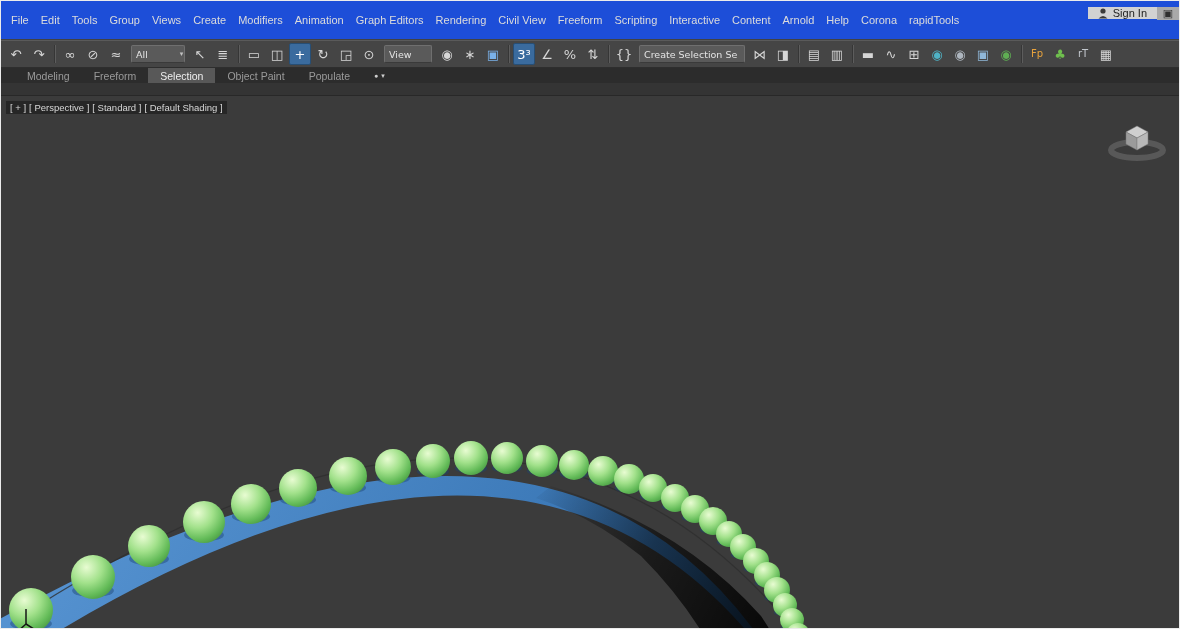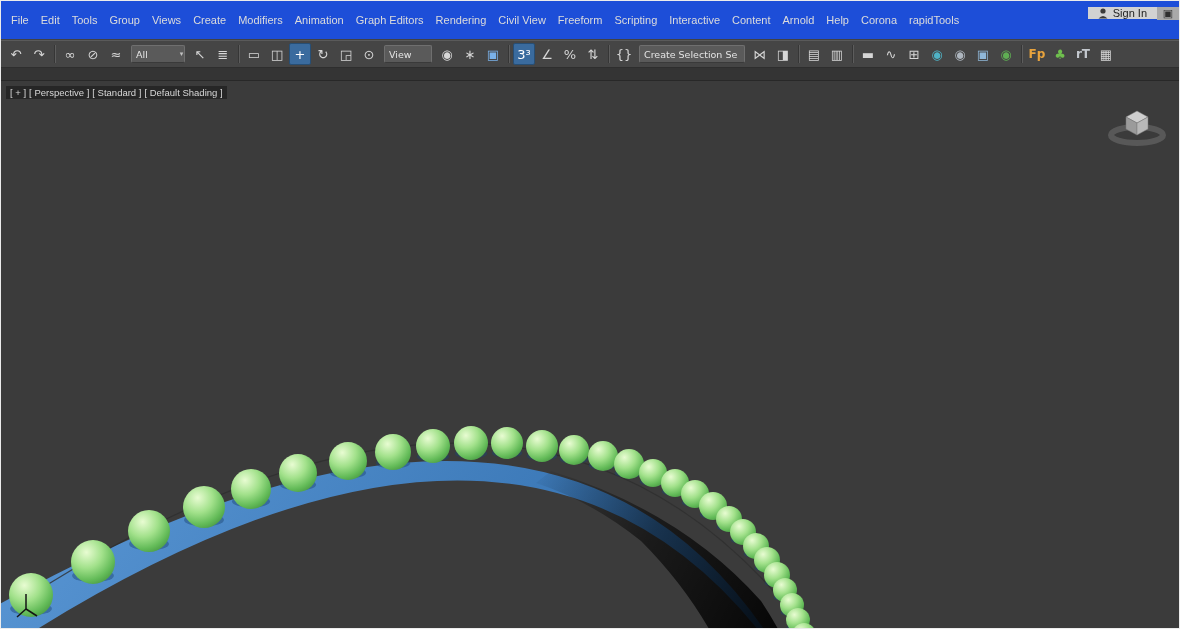--- a/index.html
+++ b/index.html
@@ -23,21 +23,21 @@
   .tb-btn{width:22px;height:22px;flex:0 0 auto;display:flex;align-items:center;justify-content:center;
           background:transparent;border:1px solid transparent;border-radius:2px;padding:0;
           color:#d6d6d6;font-size:13px;line-height:1;font-family:"DejaVu Sans",sans-serif;}
   .tb-btn.active{background:var(--accent,#3a6b9e);border-color:#274e74;color:#fff;}
   .tb-sep{width:1px;height:18px;background:#363636;box-shadow:1px 0 0 #5d5d5d;margin:0 3px;flex:0 0 auto;}
   .tb-dd{height:18px;box-sizing:border-box;background:#5a5a5a;border:1px solid #6f6f6f;
          border-bottom-color:#3a3a3a;border-radius:2px;display:flex;align-items:center;
          justify-content:space-between;padding:0 4px;margin:0 3px;font-size:9.5px;color:#e4e4e4;
          white-space:nowrap;overflow:hidden;flex:0 0 auto;gap:28px;}
   .tb-dd .arrow{font-size:7px;color:#c2c2c2;margin-left:4px;}
-  .tb-badge{font-weight:bold;font-size:12px;text-align:center;}
+  .tb-badge{font-weight:normal;font-size:10px;text-align:center;}
 
   
   .tabrow{height:15px;background:#2c2c2c;display:flex;align-items:stretch;padding-left:14px;}
   .tab{padding:0 12px;font-size:10.5px;color:#9a9a9a;display:flex;align-items:center;cursor:default;}
   .tab.active{background:#585858;color:#efefef;}
   .ribbon-ctrl{display:flex;align-items:center;gap:3px;margin-left:12px;color:#cfcfcf;}
   .ribbon-ctrl .dot{font-size:7px;} .ribbon-ctrl .car{font-size:7px;}
   .ribbon-strip{height:12px;background:#343434;border-bottom:1px solid #282828;}
 
   
@@ -213,20 +213,33 @@
         <span style="color: rgb(111, 191, 78);">♣</span>
       </button>
       <button class="tb-btn">
         <span class="tb-badge" style="color: rgb(195, 200, 206);">rT</span>
       </button>
       <button class="tb-btn">
         <span>▦</span>
       </button>
     </div>
 
+  <div class="tabrow">
+    <div style="display:flex">
+        <div class="tab">Modeling</div>
+        <div class="tab">Freeform</div>
+        <div class="tab active">Selection</div>
+        <div class="tab">Object Paint</div>
+        <div class="tab">Populate</div>
+      </div>
+    <div class="ribbon-ctrl">
+      <span class="dot">●</span>
+      <span class="car">▾</span>
+    </div>
+  </div>
   <div class="ribbon-strip"></div>
 
   <div class="viewport" style="background: rgb(59, 59, 59);">
     <svg class="scene" width="1178" height="549" viewBox="0 0 1178 549">
       <defs>
         <linearGradient id="bandGrad" x1="0%" y1="0%" x2="100%" y2="20%">
           <stop offset="0" stop-color="#5d9ad8"></stop>
             <stop offset="1" stop-color="#2f6cab"></stop>
         </linearGradient>
         <radialGradient id="sphereGrad" cx="35%" cy="28%" r="80%">

